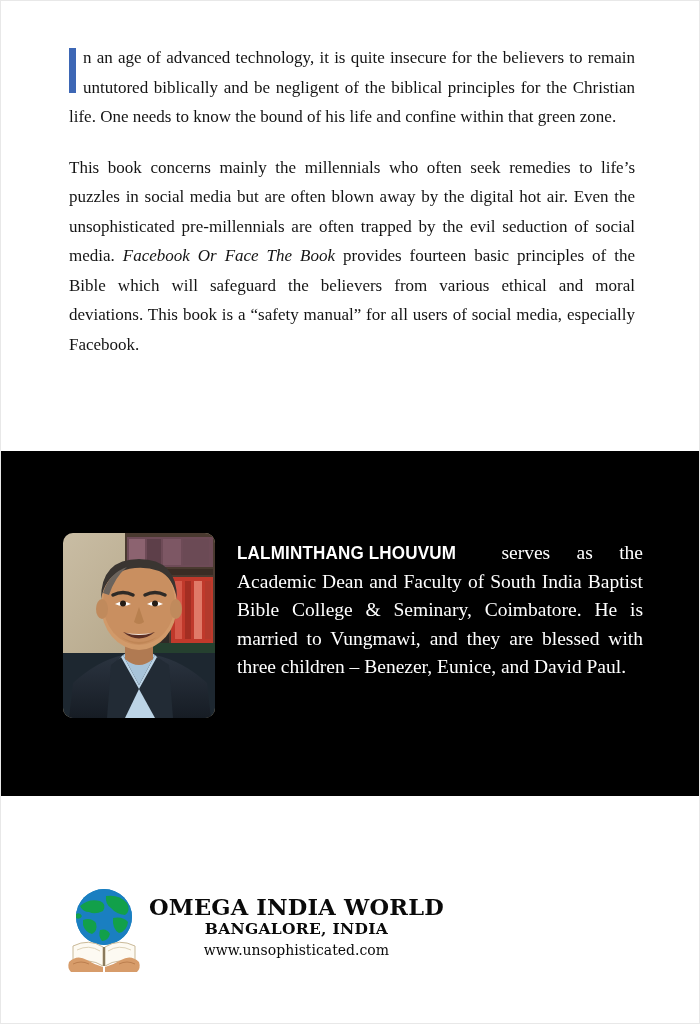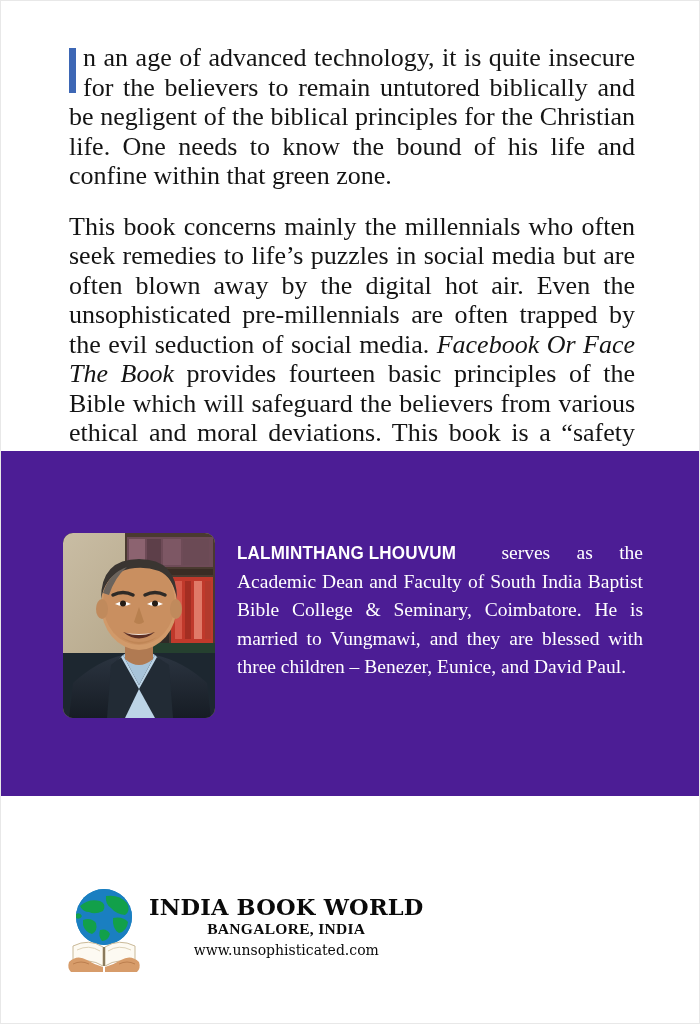--- a/index.html
+++ b/index.html
@@ -28,21 +28,21 @@
   
   .blurb {
     position: absolute;
     left: 68px;
     top: 42px;
     width: 566px;
   }
   .para {
     text-align: justify;
     text-justify: inter-word;
-    font-size: 26px;
+    font-size: 17px;
     line-height: 29.5px;
     color: #141414;
     margin: 0 0 0 0;
   }
   .para + .para {
     margin-top: 21px;
   }
   .dropbar {
     float: left;
     width: 7px;
@@ -54,21 +54,21 @@
     font-style: italic;
   }
 
   
   .band {
     position: absolute;
     left: 0;
     top: 450px;
     width: 700px;
     height: 345px;
-    background: #4c1d95;
+    background: #000000;
   }
   .band-inner {
     position: absolute;
     left: 62px;
     top: 82px;
     width: 580px;
     display: flex;
     align-items: flex-start;
   }
   .author-photo {
@@ -142,21 +142,20 @@
     line-height: 1.08;
     white-space: nowrap;
   }
   .pub-city {
     font-weight: bold;
     font-size: 15.5px;
     letter-spacing: 0.3px;
     color: #0a0a0a;
     line-height: 1.35;
     white-space: nowrap;
-    font-family: Liberation Serif, serif;
   }
   .pub-url {
     font-size: 14px;
     color: #0a0a0a;
     line-height: 1.5;
     white-space: nowrap;
   }
 </style>
 </head>
 <body>
@@ -272,21 +271,21 @@
           <path d="M10 66 Q22 60 33 67" stroke="#ddd2b8" stroke-width="1" fill="none"></path>
           <path d="M64 66 Q52 60 41 67" stroke="#ddd2b8" stroke-width="1" fill="none"></path>
 
           <path d="M2 78 Q10 70 20 76 Q28 81 36 83 L36 88 L4 88 Q0 84 2 78 Z" fill="#d79c6a"></path>
           <path d="M72 78 Q64 70 54 76 Q46 81 38 83 L38 88 L70 88 Q74 84 72 78 Z" fill="#d79c6a"></path>
           <path d="M6 80 Q14 76 22 80" stroke="#bc7f4f" stroke-width="1" fill="none"></path>
           <path d="M68 80 Q60 76 52 80" stroke="#bc7f4f" stroke-width="1" fill="none"></path>
         </svg>
       </div>
       <div class="publisher-text">
-        <div class="pub-name">INDIA BOOK WORLD</div>
+        <div class="pub-name">OMEGA INDIA WORLD</div>
         <div class="pub-city">BANGALORE, INDIA</div>
         <div class="pub-url">www.unsophisticated.com</div>
       </div>
     </div>
 
   </div>
 
 </div>
 
 </body></html>

